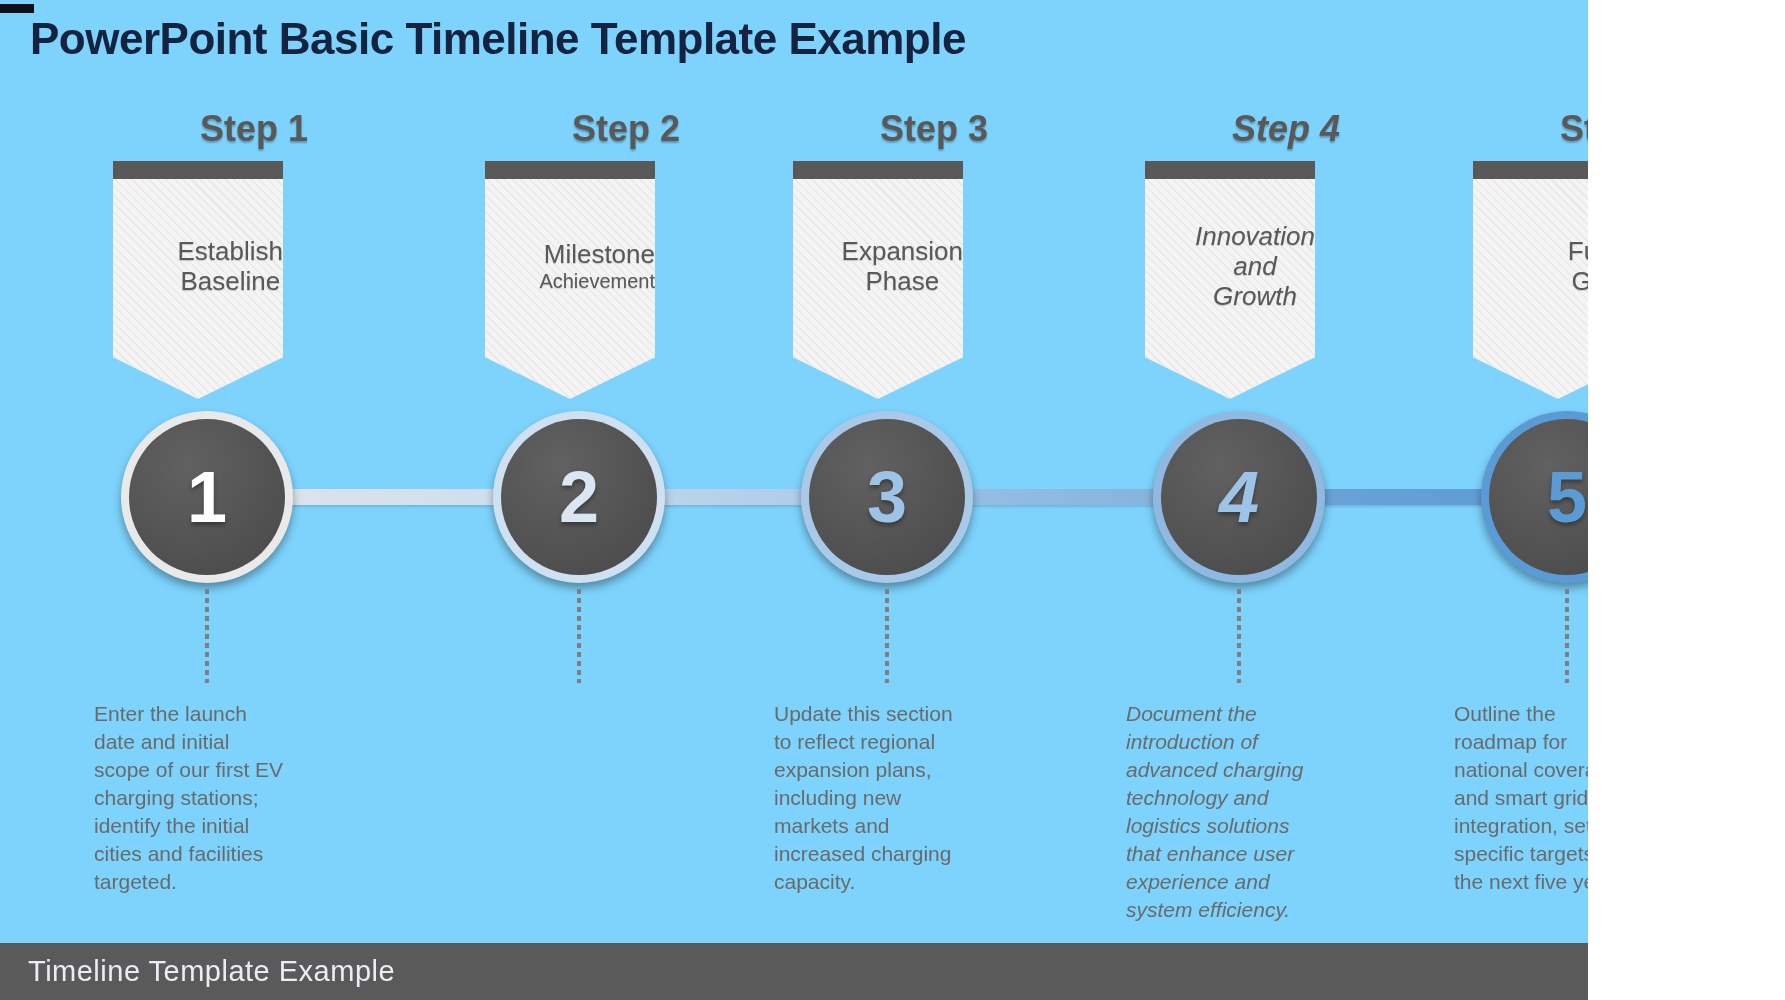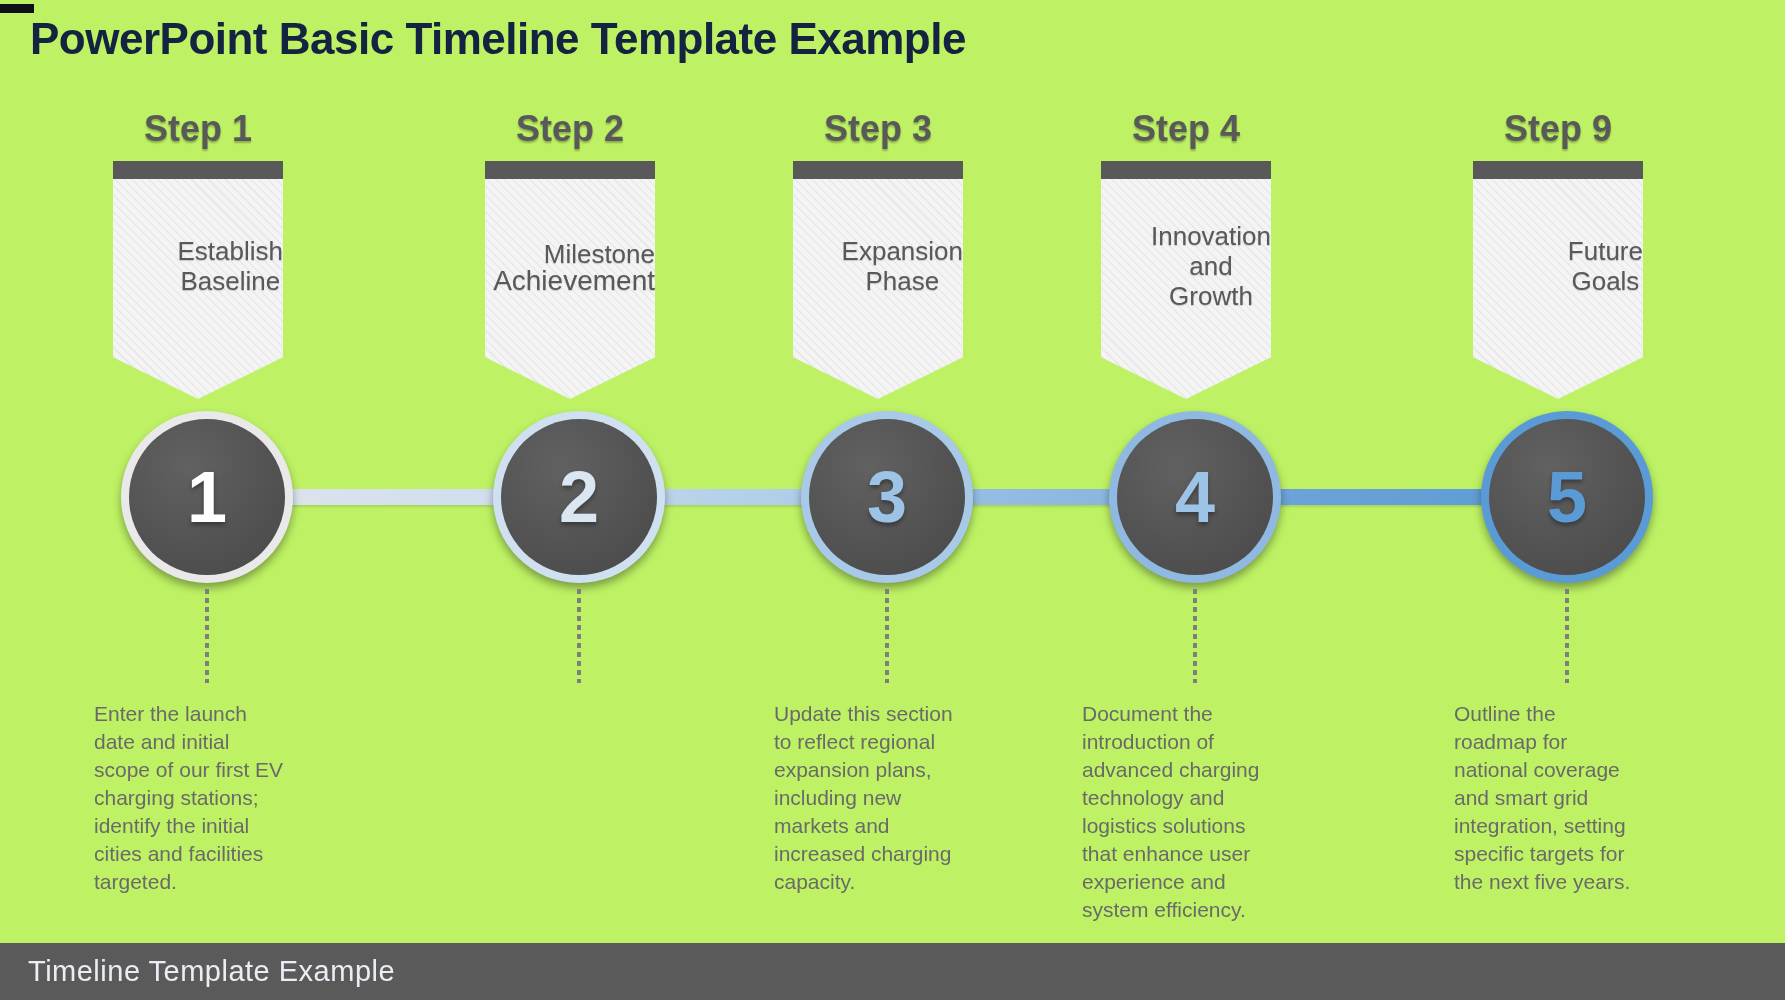--- a/index.html
+++ b/index.html
@@ -1,19 +1,19 @@
 <!DOCTYPE html>
 <html><head>
 <meta charset="utf-8">
 <style>
   html,body{margin:0;padding:0;background:#ffffff;}
   #slide{
     position:relative;
-    width:1785px;height:1000px;
-    background:#bef264;
+    width:1588px;height:1000px;
+    background:#7dd3fc;
     font-family:"Liberation Sans", sans-serif;
     overflow:hidden;
   }
   
   .corner-mark{
     position:absolute;left:0;top:4px;width:34px;height:9px;
     background:#0d1117;
   }
   .page-title{
     position:absolute;left:30px;top:14px;
@@ -24,21 +24,21 @@
   .connector{
     position:absolute;top:489px;height:16px;z-index:1;
     box-shadow:0 2px 2px rgba(0,0,0,0.12);
   }
   
   .step{
     position:absolute;top:108px;width:220px;height:860px;z-index:2;
   }
   .step-heading{
     position:absolute;top:0;left:0;width:100%;
-    text-align:center;font-size:36px;font-weight:bold;color:#595959;
+    text-align:right;font-size:36px;font-weight:bold;color:#595959;
     text-shadow:0 2px 2px rgba(0,0,0,0.28);
     white-space:nowrap;
   }
   .banner-bar{
     position:absolute;top:53px;left:25px;width:170px;height:18px;
     background:#595959;
   }
   .banner-body{
     position:absolute;top:71px;left:25px;width:170px;height:220px;
     background:repeating-linear-gradient(45deg,#e9e9e9 0px,#e9e9e9 1.5px,#f4f4f4 1.5px,#f4f4f4 6px);
@@ -46,21 +46,21 @@
     filter:drop-shadow(0 3px 3px rgba(0,0,0,0.18));
     display:flex;flex-direction:column;align-items:flex-end;justify-content:center;
     padding-bottom:46px;box-sizing:border-box;
   }
   .banner-label{
     font-size:26px;line-height:30px;color:#595959;
     text-align:center;white-space:pre-line;
     text-shadow:0 1px 1px rgba(0,0,0,0.18);
   }
   .banner-sublabel{
-    font-size:28px;line-height:24px;color:#595959;
+    font-size:20px;line-height:24px;color:#595959;
     text-align:center;white-space:pre-line;
     text-shadow:0 1px 1px rgba(0,0,0,0.18);
   }
   .circle-outer{
     position:absolute;top:303px;left:33px;width:172px;height:172px;
     border-radius:50%;
     background:var(--ring,#e9e9e9);
     box-shadow:0 5px 9px rgba(0,0,0,0.35);
   }
   .circle-inner{
@@ -161,21 +161,21 @@
     <div class="dotted-line"></div>
     <div class="step-description">Update this section
 to reflect regional
 expansion plans,
 including new
 markets and
 increased charging
 capacity.</div>
   </div>
 
-  <div class="step" style="left: 1076px; --ring: #8fb9e0; --num: #9dc3e6;">
+  <div class="step" style="left: 1120px; font-style: italic; --ring: #8fb9e0; --num: #9dc3e6;">
     <div class="step-heading">Step 4</div>
     <div class="banner-bar"></div>
     <div class="banner-body">
       <span class="banner-label">Innovation
 and
 Growth</span>
       <span class="banner-sublabel"></span>
     </div>
     <div class="circle-outer">
       <div class="circle-inner">

